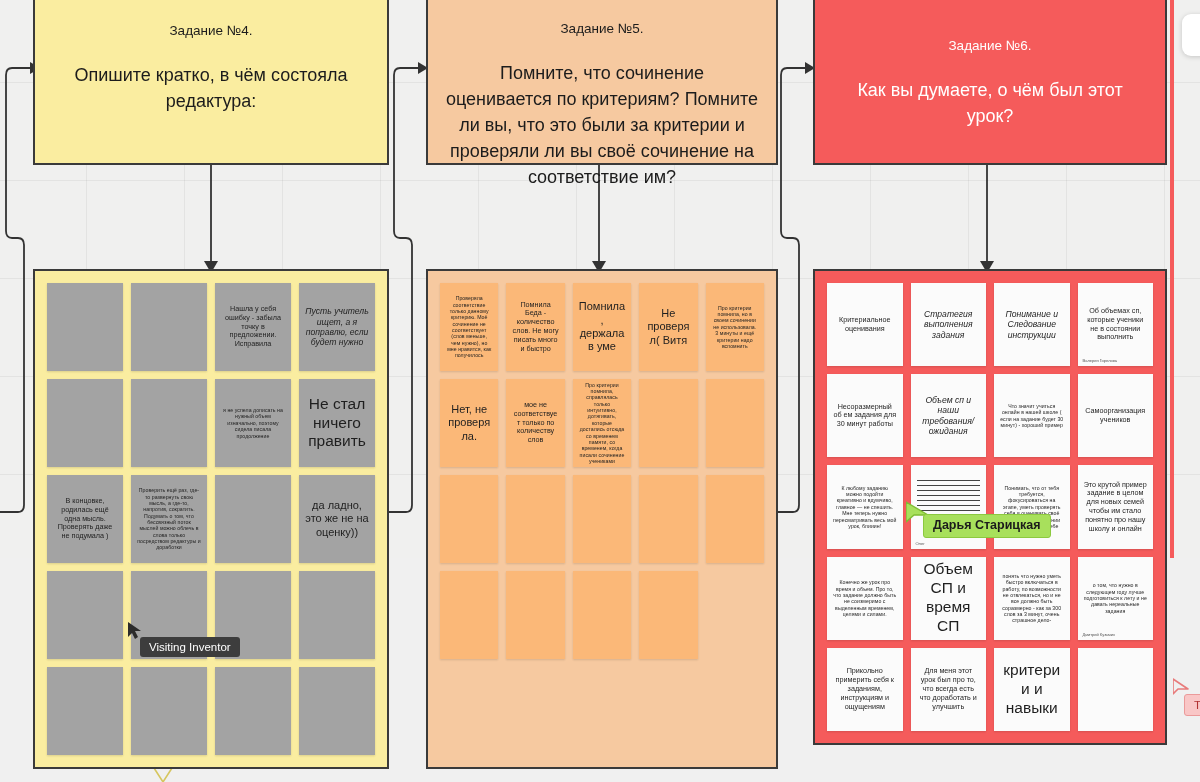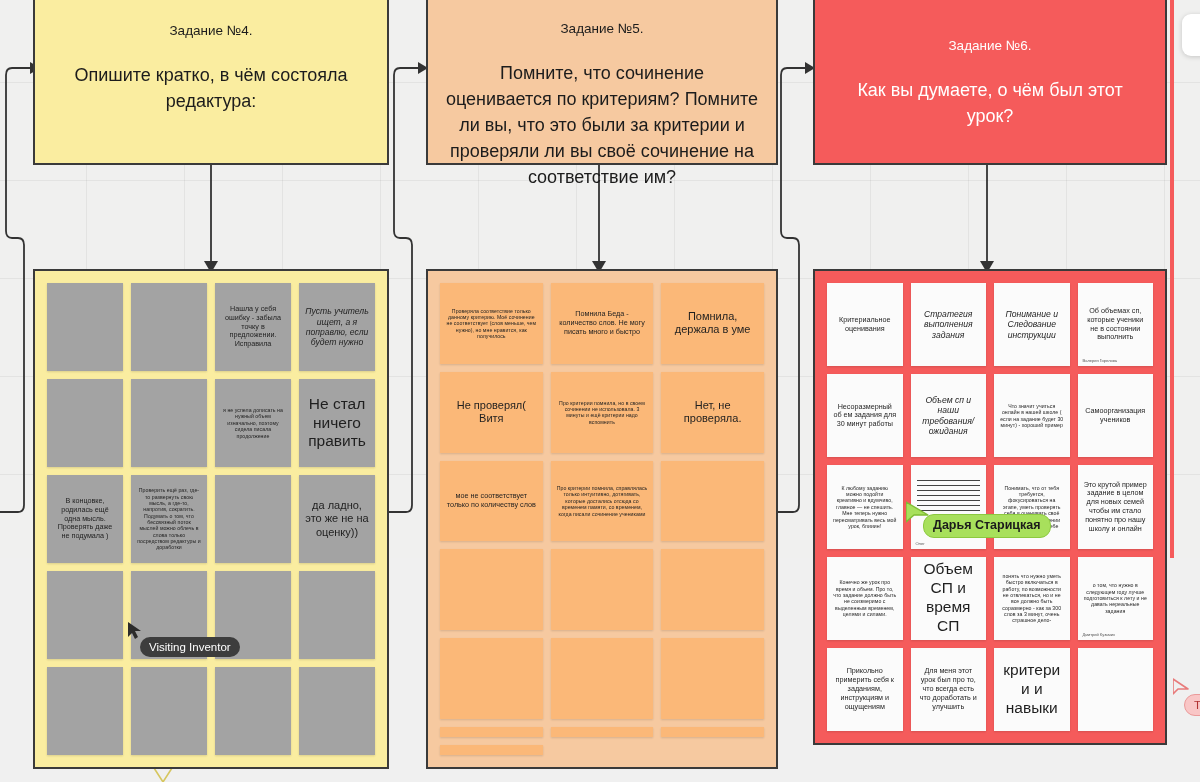--- a/index.html
+++ b/index.html
@@ -96,21 +96,21 @@
   .conn { position: absolute; }
   .conn svg { display: block; overflow: visible; }
 
   
   .cursor-label {
     position: absolute;
     display: inline-block;
     white-space: nowrap;
     font-size: 11.5px;
     padding: 3px 9px;
-    border-radius: 11px;
+    border-radius: 3px;
     line-height: 1.25;
   }
   .cur-dark { background: #3d3d3d; color: #fff; }
   .cur-cream { background: #fdf3c8; color: #262626; border: 1px solid #d8c97a; }
   .cur-green { background: #a8e05c; color: #1b1b1b; border: 1px solid #8cc93f; font-weight: bold; font-size: 12.5px; }
   .cur-pink  { background: #f9c6c6; color: #b03030; border: 1px solid #eb9a9a; }
 
   .ptr { position: absolute; width: 0; height: 0; }
 
   .chip-right {
@@ -259,21 +259,21 @@
         <div class="note y s-md">
           <div class="txt"></div>
         </div>
         <div class="note y s-md">
           <div class="txt"></div>
         </div>
       </div>
   </div>
 
   <div class="frame notes-frame" style="left:426px;top:269px;width:352px;height:500px;background:#f6c9a0;">
-    <div class="notes-grid" id="grid-1" style="grid-template-columns:repeat(3,1fr);grid-template-rows:repeat(5,1fr);">
+    <div class="notes-grid" id="grid-1" style="grid-template-columns:repeat(5,1fr);grid-template-rows:repeat(5,1fr);">
         <div class="note o s-xs">
           <div class="txt">Проверяла соответствие только данному критерию. Моё сочинение не соответствует (слов меньше, чем нужно), но мне нравится, как получилось</div>
         </div>
         <div class="note o s-sm">
           <div class="txt">Помнила Беда - количество слов. Не могу писать много и быстро</div>
         </div>
         <div class="note o s-lg">
           <div class="txt">Помнила, держала в уме</div>
         </div>
         <div class="note o s-lg">

